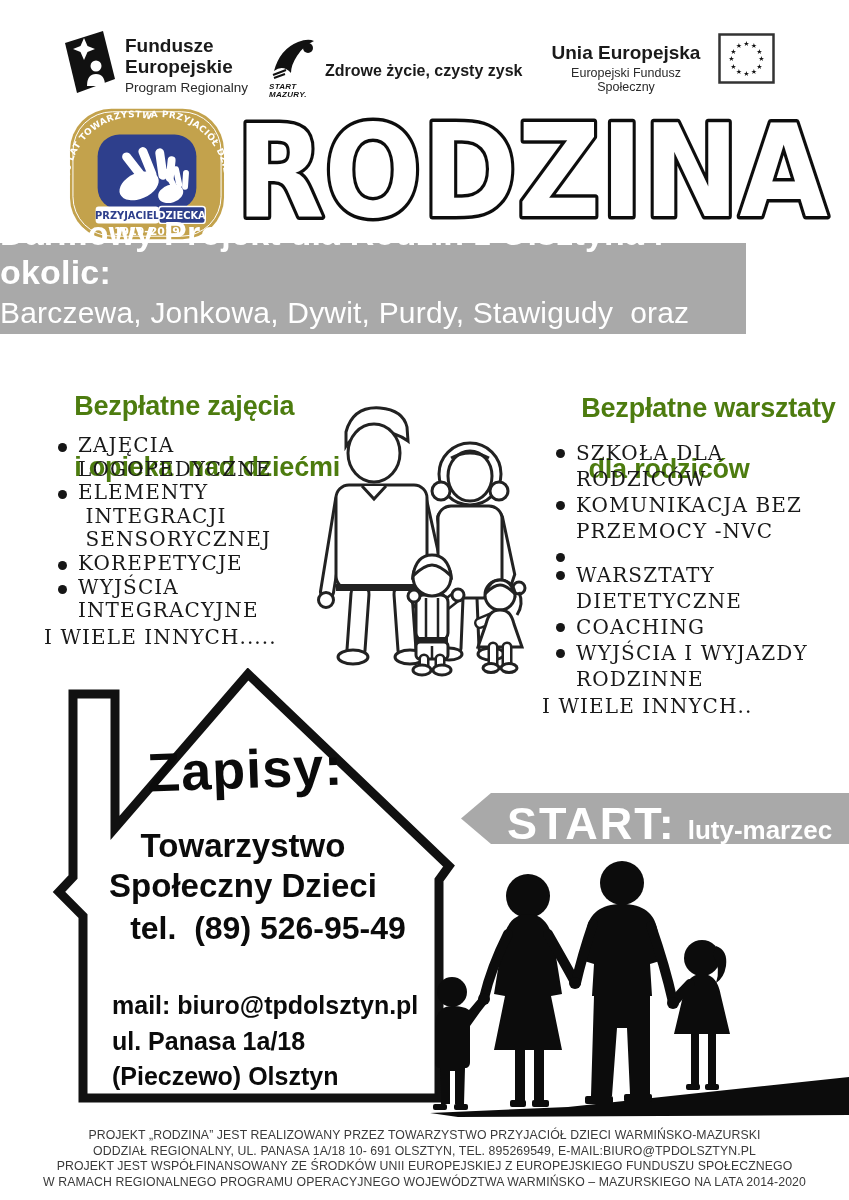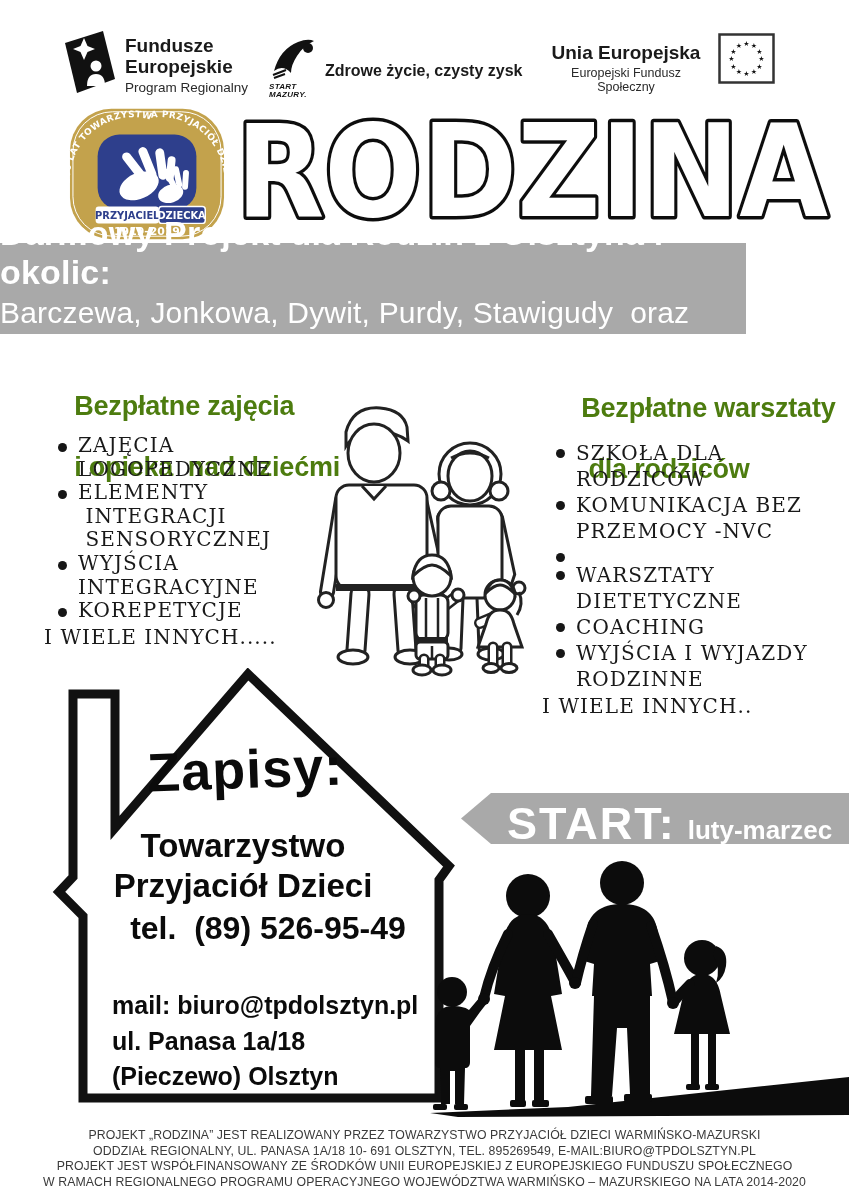--- a/index.html
+++ b/index.html
@@ -165,26 +165,26 @@
 LOGOPEDYCZNE</span>
       </div>
     <div class="bullet-item">
       <span class="dot"></span>
       <span class="btxt">ELEMENTY
  INTEGRACJI
  SENSORYCZNEJ</span>
       </div>
     <div class="bullet-item">
       <span class="dot"></span>
+      <span class="btxt">KOREPETYCJE</span>
+      </div>
+    <div class="bullet-item">
+      <span class="dot"></span>
       <span class="btxt">WYJŚCIA
 INTEGRACYJNE</span>
-      </div>
-    <div class="bullet-item">
-      <span class="dot"></span>
-      <span class="btxt">KOREPETYCJE</span>
       </div>
     <div class="more">I WIELE INNYCH.....</div>
   </div>
 
   <div class="abs colhead" style="left:552px;top:362px;white-space:pre;">
     <span>Bezpłatne warsztaty</span><br>
     <span> dla rodziców</span>
   </div>
   <div class="abs blist right-list" style="left:556px;top:440px;width:300px;">
     <div class="bullet-item">
@@ -294,21 +294,21 @@
     </g>
   </svg>
 
   <svg class="abs" style="left:35px;top:668px;" width="425" height="445" viewBox="0 0 425 445">
     <path d="M 213 6 L 414 198 L 404 212 L 404 430 L 48 430 L 48 248 L 24 224 L 38 209 L 38 26 L 80 26 L 80 160 Z" fill="#ffffff" stroke="#111" stroke-width="9" stroke-linejoin="miter"></path>
   </svg>
 
   <div class="abs zapisy">Zapisy:</div>
   <div class="abs org">
     <span>Towarzystwo</span><br>
-    <span>Przyjaciół Dzieci</span>
+    <span>Społeczny Dzieci</span>
   </div>
   <div class="abs tel">tel.  (89) 526-95-49</div>
   <div class="abs mailblock">
     <div>mail: biuro@tpdolsztyn.pl</div>
     <div>ul. Panasa 1a/18</div>
     <div>(Pieczewo) Olsztyn</div>
   </div>
 
   <div class="abs ribbon">
     <span class="ribbon-label">START:</span>

